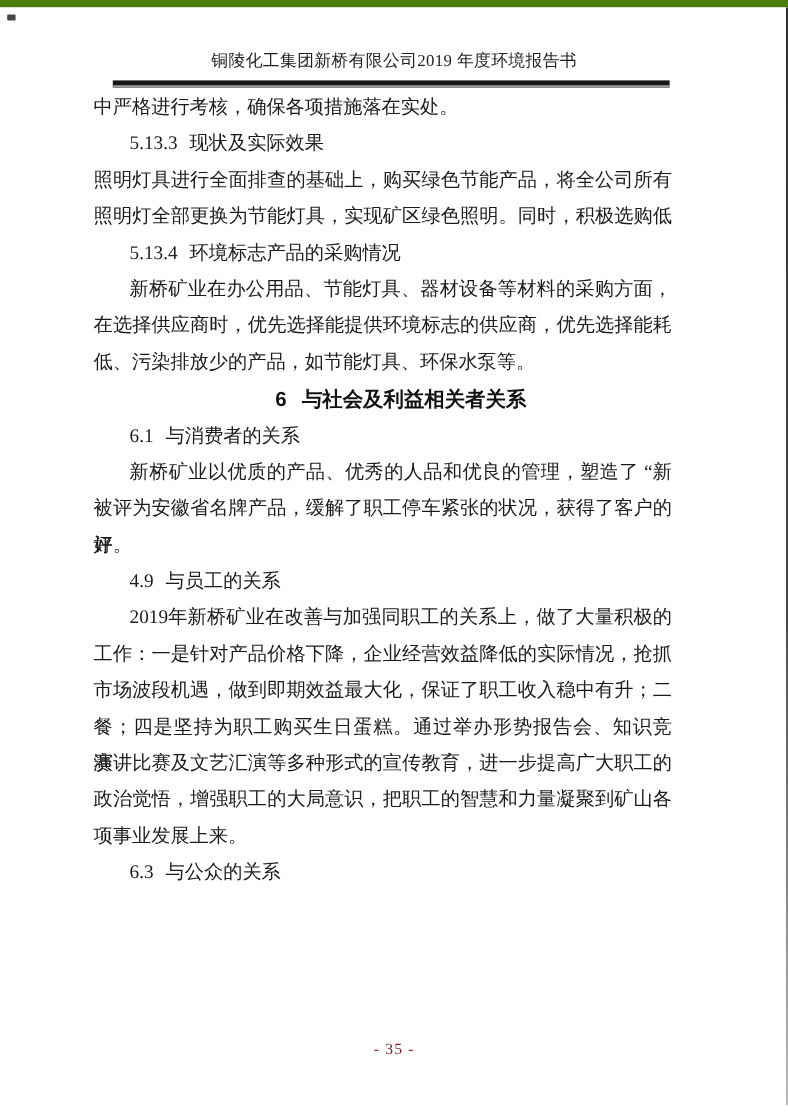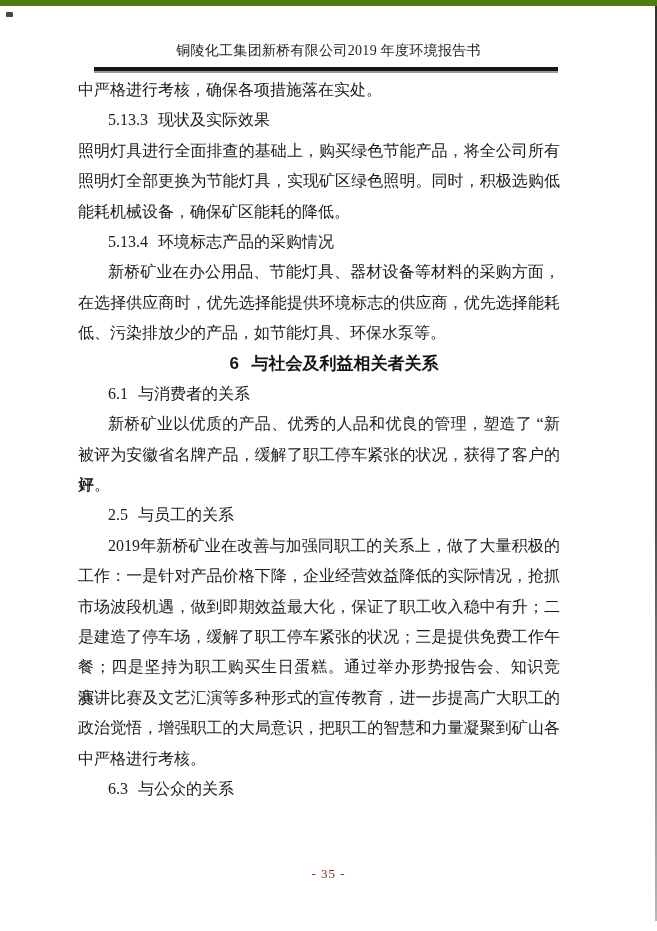--- a/index.html
+++ b/index.html
@@ -90,37 +90,35 @@
   <div class="edge-right"></div>
 
   <div class="header-title">铜陵化工集团新桥有限公司2019 年度环境报告书</div>
   <div class="header-rule"></div>
 
   <div class="content">
     <div class="ln">中严格进行考核，确保各项措施落在实处。</div>
     <div class="ln h3">5.13.3 现状及实际效果</div>
     <div class="ln fill">照明灯具进行全面排查的基础上，购买绿色节能产品，将全公司所有</div>
     <div class="ln fill">照明灯全部更换为节能灯具，实现矿区绿色照明。同时，积极选购低</div>
-    <div class="ln">能耗机械设备，确保矿区能耗的降低。</div>
     <div class="ln h3">5.13.4 环境标志产品的采购情况</div>
     <div class="ln indent fill">新桥矿业在办公用品、节能灯具、器材设备等材料的采购方面，</div>
     <div class="ln fill">在选择供应商时，优先选择能提供环境标志的供应商，优先选择能耗</div>
     <div class="ln">低、污染排放少的产品，如节能灯具、环保水泵等。</div>
     <div class="ln h2main">6 与社会及利益相关者关系</div>
     <div class="ln h3">6.1 与消费者的关系</div>
     <div class="ln indent fill">新桥矿业以优质的产品、优秀的人品和优良的管理，塑造了 “新</div>
     <div class="ln fill">被评为安徽省名牌产品，缓解了职工停车紧张的状况，获得了客户的好</div>
     <div class="ln">评。</div>
-    <div class="ln h3">2.5 与员工的关系</div>
+    <div class="ln h3">4.9 与员工的关系</div>
     <div class="ln indent fill">2019年新桥矿业在改善与加强同职工的关系上，做了大量积极的</div>
     <div class="ln fill">工作：一是针对产品价格下降，企业经营效益降低的实际情况，抢抓</div>
     <div class="ln fill">市场波段机遇，做到即期效益最大化，保证了职工收入稳中有升；二</div>
-    <div class="ln fill">是建造了停车场，缓解了职工停车紧张的状况；三是提供免费工作午</div>
     <div class="ln fill">餐；四是坚持为职工购买生日蛋糕。通过举办形势报告会、知识竞赛、</div>
     <div class="ln fill">演讲比赛及文艺汇演等多种形式的宣传教育，进一步提高广大职工的</div>
     <div class="ln fill">政治觉悟，增强职工的大局意识，把职工的智慧和力量凝聚到矿山各</div>
-    <div class="ln">中严格进行考核。</div>
+    <div class="ln">项事业发展上来。</div>
     <div class="ln h3">6.3 与公众的关系</div>
   </div>
 
   <div class="footer-pagenum">- 35 -</div>
 
 </div>
 
 </body></html>

